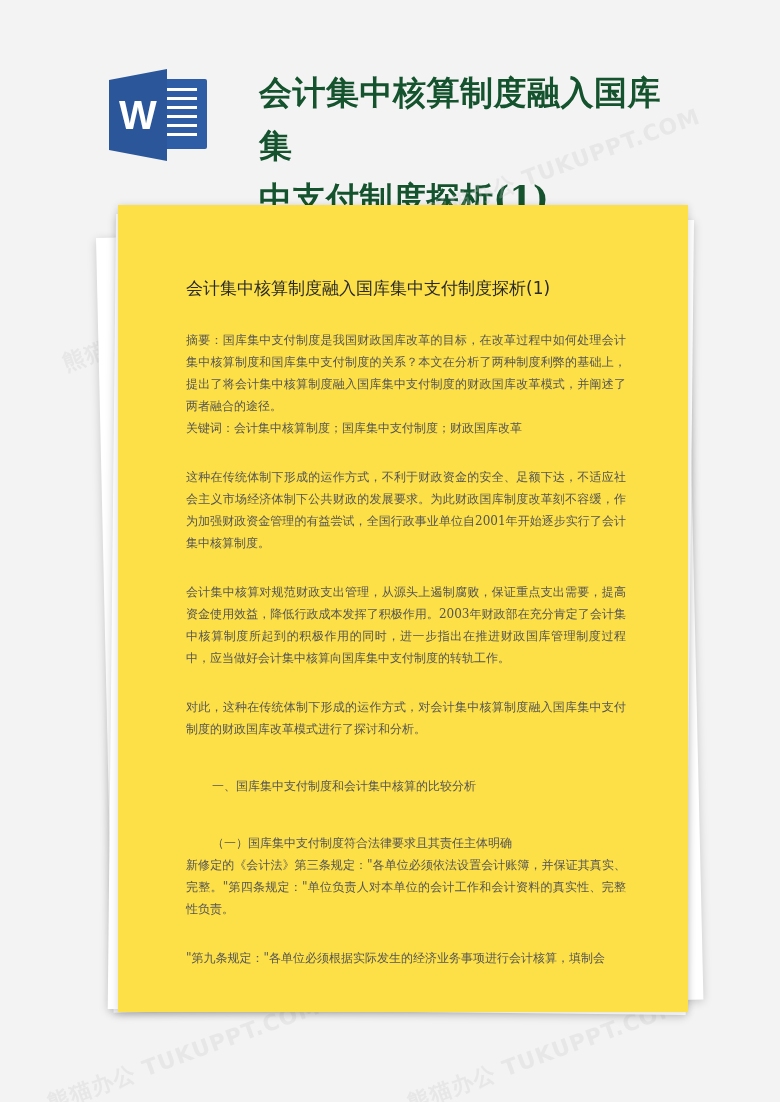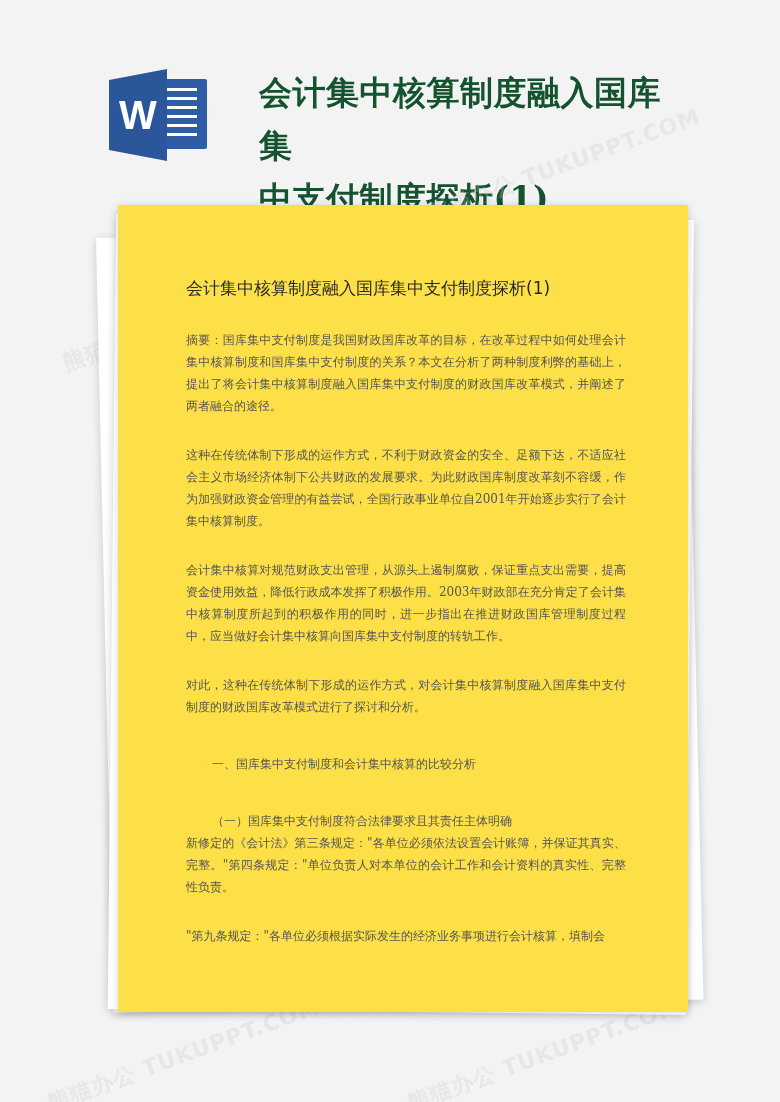--- a/index.html
+++ b/index.html
@@ -182,20 +182,21 @@
 <div class="watermark" style="left:400px; top:1040px;">熊猫办公 TUKUPPT.COM</div>
 
 <div class="page-back page-back-1"></div>
 <div class="page-back page-back-2"></div>
 
 <div class="page-main">
   <div class="doc-title">会计集中核算制度融入国库集中支付制度探析(1)</div>
 
   <div class="doc-body">
     <p>摘要：国库集中支付制度是我国财政国库改革的目标，在改革过程中如何处理会计集中核算制度和国库集中支付制度的关系？本文在分析了两种制度利弊的基础上，提出了将会计集中核算制度融入国库集中支付制度的财政国库改革模式，并阐述了两者融合的途径。</p>
+    <p>关键词：会计集中核算制度；国库集中支付制度；财政国库改革</p>
     <p class="gap-lg">这种在传统体制下形成的运作方式，不利于财政资金的安全、足额下达，不适应社会主义市场经济体制下公共财政的发展要求。为此财政国库制度改革刻不容缓，作为加强财政资金管理的有益尝试，全国行政事业单位自2001年开始逐步实行了会计集中核算制度。</p>
     <p class="gap-lg">会计集中核算对规范财政支出管理，从源头上遏制腐败，保证重点支出需要，提高资金使用效益，降低行政成本发挥了积极作用。2003年财政部在充分肯定了会计集中核算制度所起到的积极作用的同时，进一步指出在推进财政国库管理制度过程中，应当做好会计集中核算向国库集中支付制度的转轨工作。</p>
     <p class="gap-lg">对此，这种在传统体制下形成的运作方式，对会计集中核算制度融入国库集中支付制度的财政国库改革模式进行了探讨和分析。</p>
     <p class="gap-md indent">一、国库集中支付制度和会计集中核算的比较分析</p>
     <p class="gap-md indent">（一）国库集中支付制度符合法律要求且其责任主体明确</p>
     <p>新修定的《会计法》第三条规定："各单位必须依法设置会计账簿，并保证其真实、完整。"第四条规定："单位负责人对本单位的会计工作和会计资料的真实性、完整性负责。</p>
     <p class="gap-lg">"第九条规定："各单位必须根据实际发生的经济业务事项进行会计核算，填制会</p>
   </div>
 </div>
 

